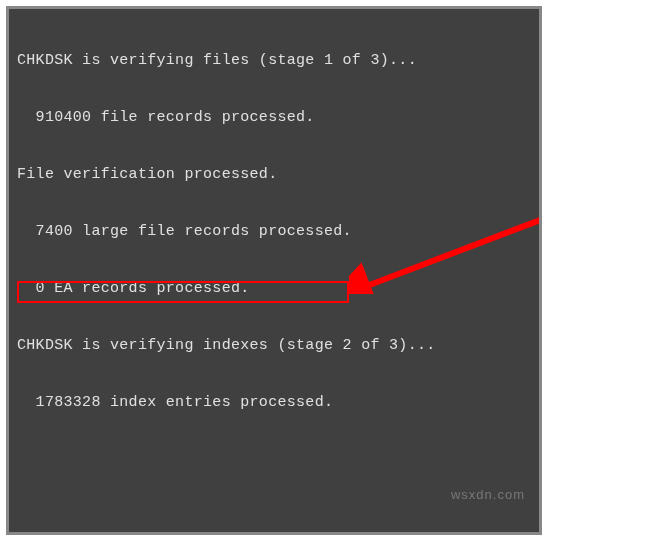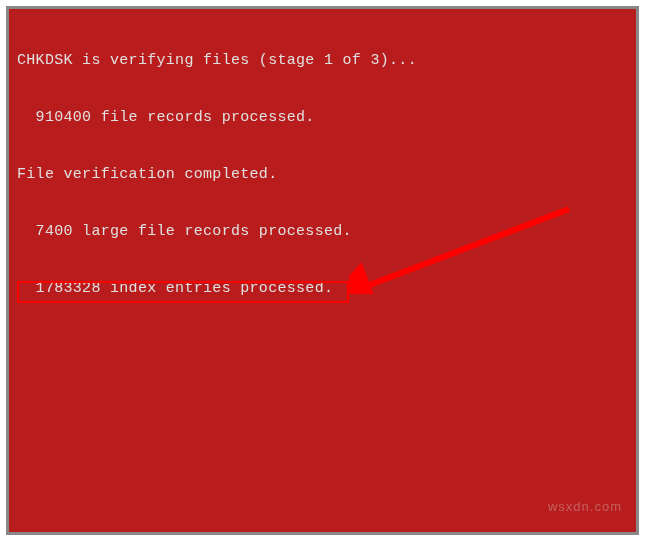--- a/index.html
+++ b/index.html
@@ -4,24 +4,24 @@
   <style>
     * { margin: 0; padding: 0; box-sizing: border-box; }
     body {
       background: #fff;
       width: 656px;
       height: 543px;
       position: relative;
       font-family: "Courier New", monospace;
     }
     .terminal {
-      background: #b91c1c;
+      background: #404040;
       color: #e0e0e0;
       border: 3px solid #888;
-      width: 633px;
+      width: 536px;
       height: 529px;
       margin: 6px;
       padding: 4px 8px;
       font-size: 15px;
       line-height: 19px;
       white-space: pre;
       letter-spacing: 0.3px;
       font-weight: 500;
       overflow: hidden;
       position: relative;
@@ -41,35 +41,37 @@
       position: absolute;
       left: 340px;
       top: 195px;
       width: 225px;
       height: 90px;
       pointer-events: none;
     }
     .watermark {
       position: absolute;
       right: 14px;
-      bottom: 16px;
+      bottom: 28px;
       color: rgba(220,220,220,0.35);
       font-family: Arial, sans-serif;
       font-size: 13px;
       letter-spacing: 1px;
     }
   </style>
 </head>
 <body>
 
 <div class="terminal">
   <div class="line">CHKDSK is verifying files (stage 1 of 3)...</div>
   <div class="line">  910400 file records processed.</div>
-  <div class="line">File verification completed.</div>
+  <div class="line">File verification processed.</div>
   <div class="line">  7400 large file records processed.</div>
+  <div class="line">  0 EA records processed.</div>
+  <div class="line">CHKDSK is verifying indexes (stage 2 of 3)...</div>
   <div class="line">  1783328 index entries processed.</div>
   
   
   
   
   
   
   
   
   

